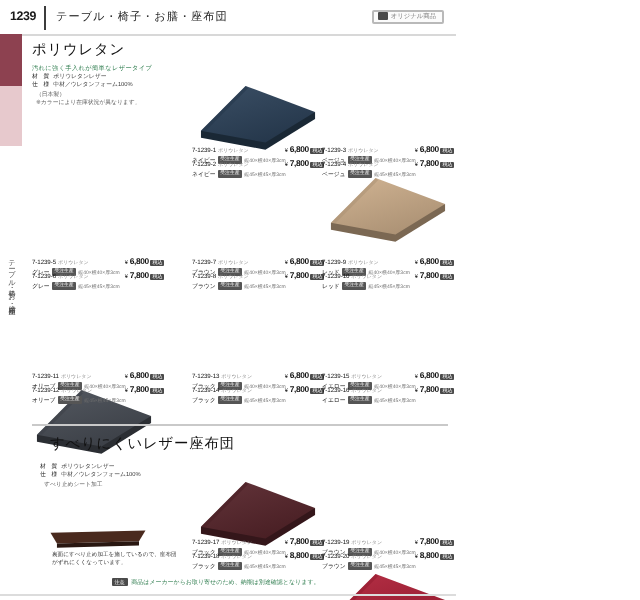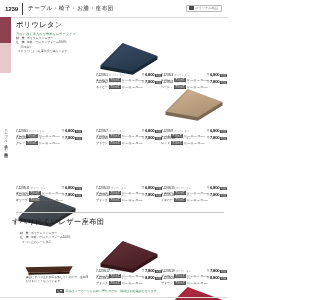--- a/index.html
+++ b/index.html
@@ -428,21 +428,21 @@
        <span class="price">7,800</span>
        <span class="tax">税込</span>
      </div>
      <div class="pline2">
        <span class="cname">イエロー</span>
        <span class="tagwh">受注生産</span>
        <span class="dims">縦45×横45×厚3cm</span>
      </div>
       </div>
       <div class="sec-rule" style="left: 16px; top: 212px; width: 208px;"></div>
-      <div class="sec-title-wrap" style="left: 12px; top: 217px;">
+      <div class="sec-title-wrap" style="left: 25px; top: 217px;">
         <div class="sec-title">すべりにくいレザー座布団</div>
       </div>
       <div class="specs" style="left: 20px; top: 231px; width: 72px;">
         <div class="row">
        <span class="k">材　質</span>
        <span class="v">ポリウレタンレザー</span>
      </div>
         <div class="row">
        <span class="k">仕　様</span>
        <span class="v">中材／ウレタンフォーム100%</span>

